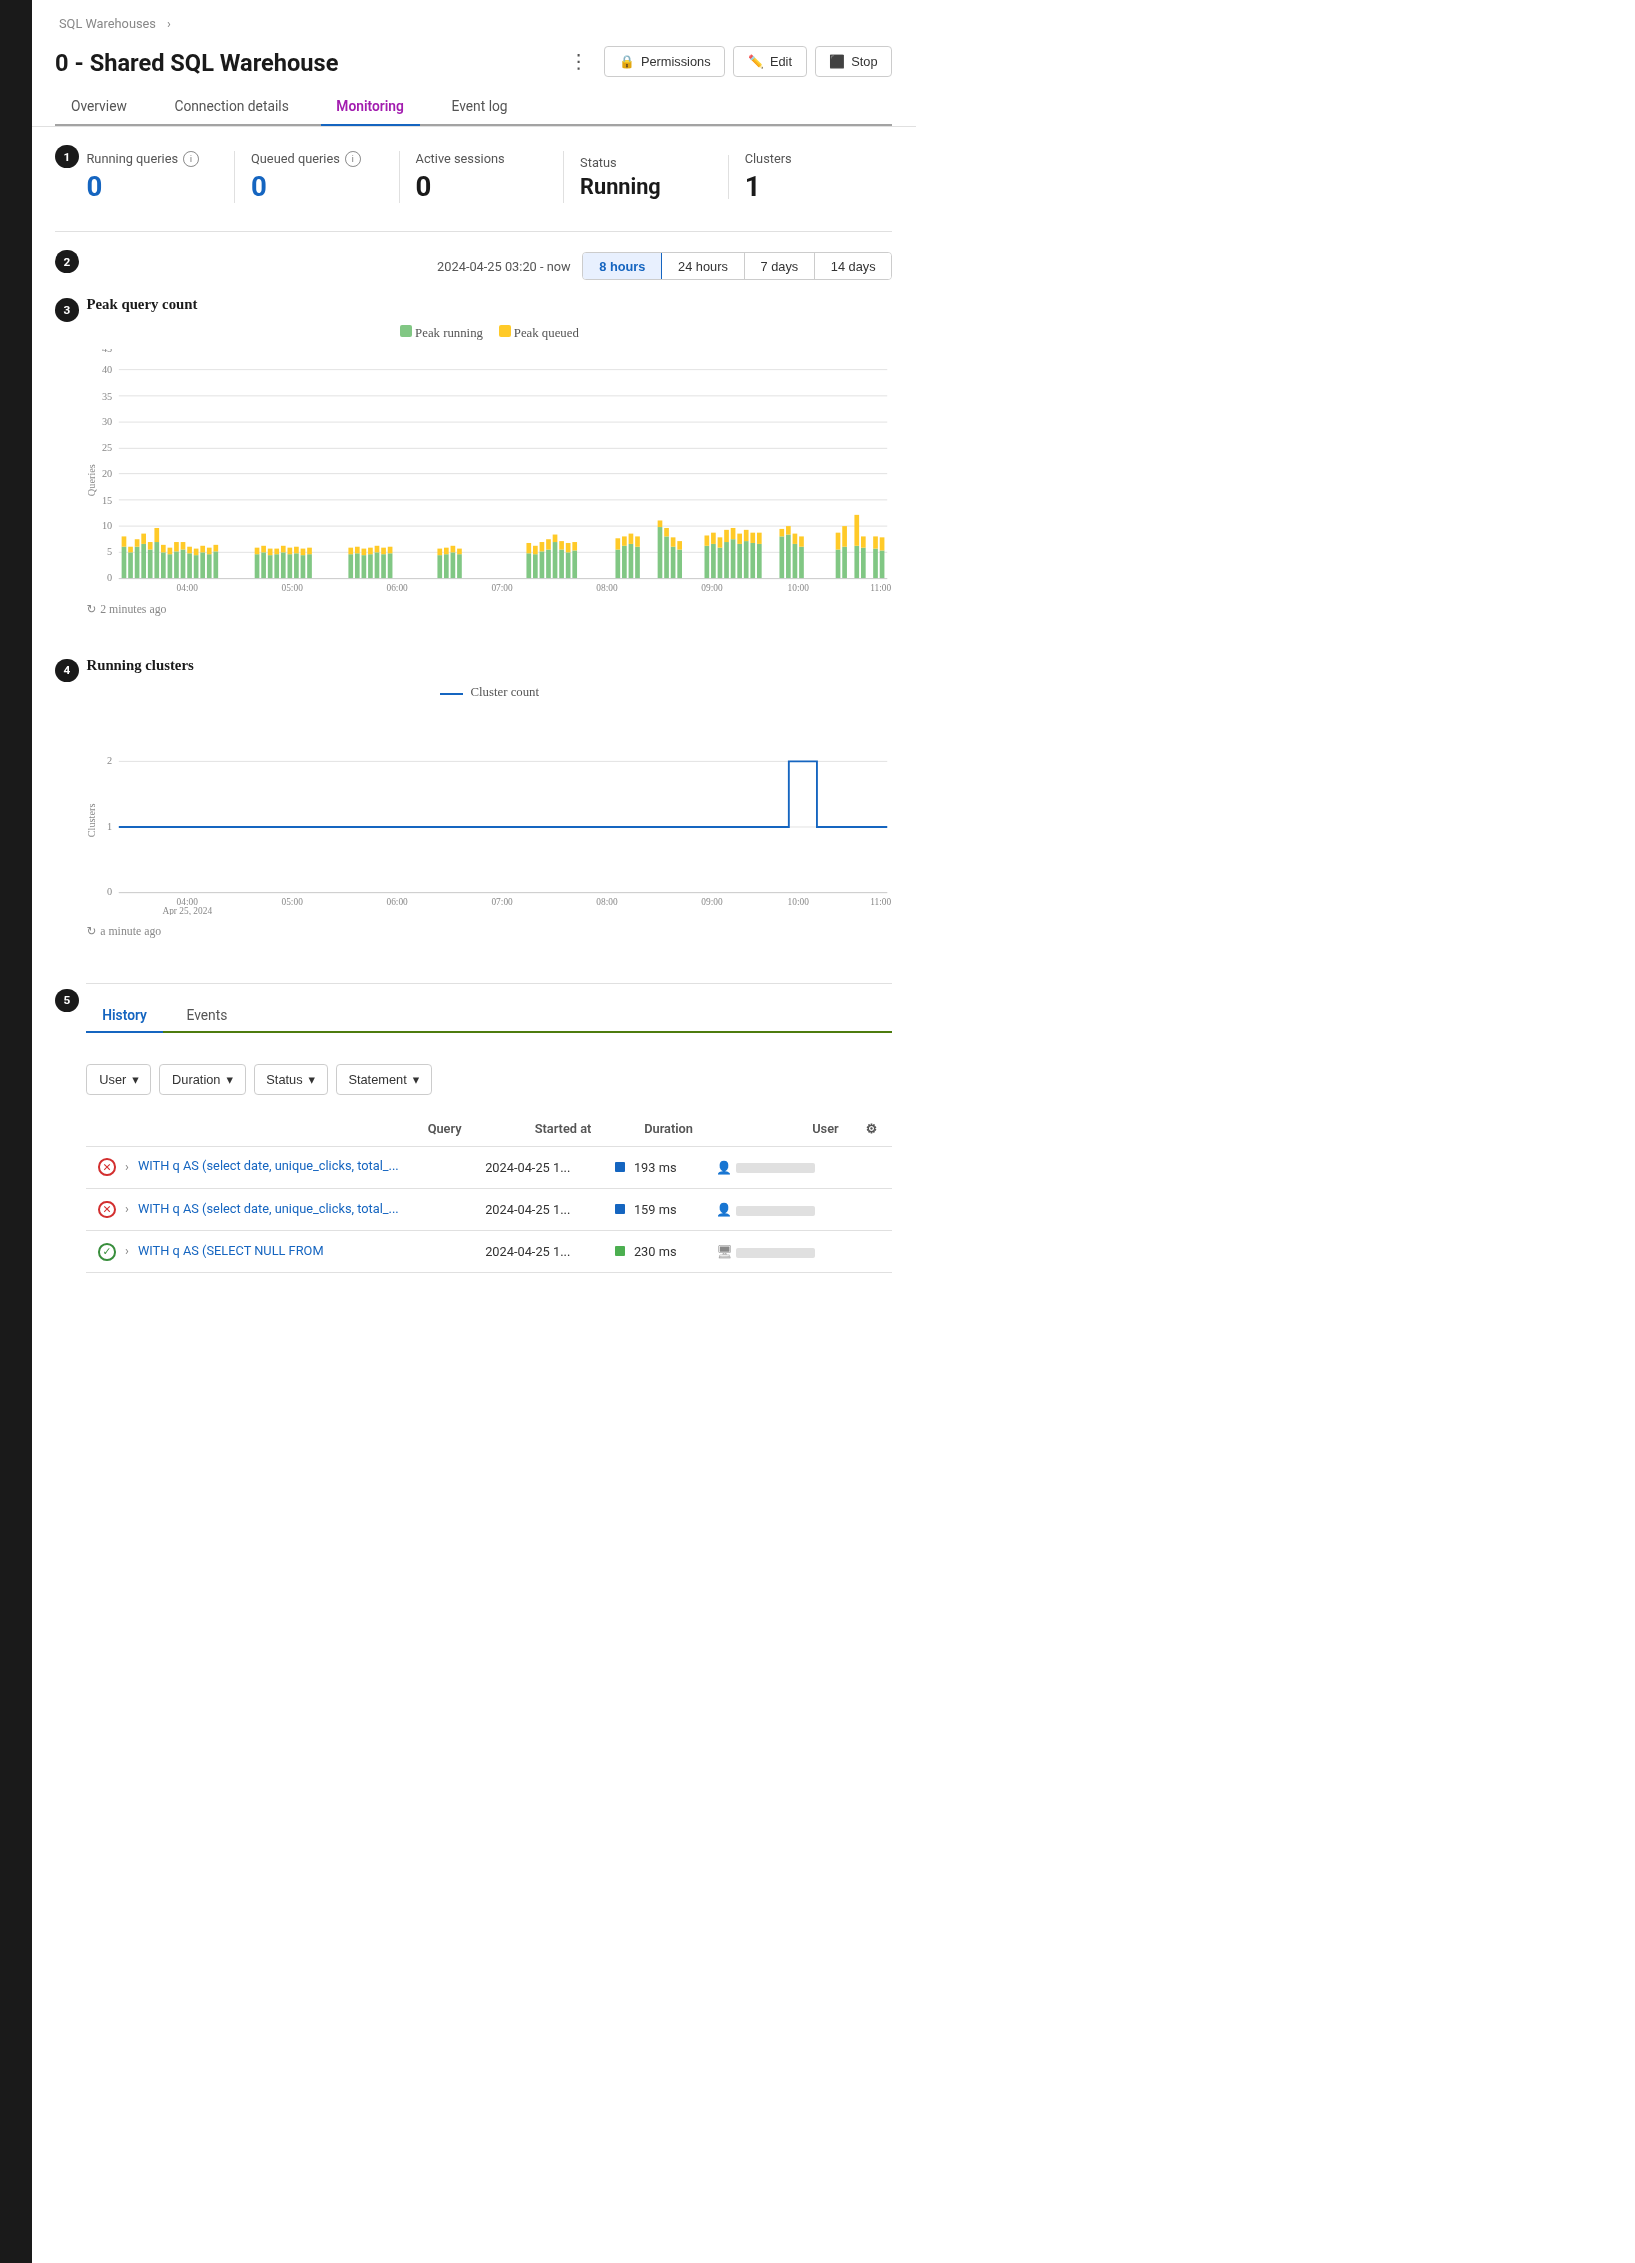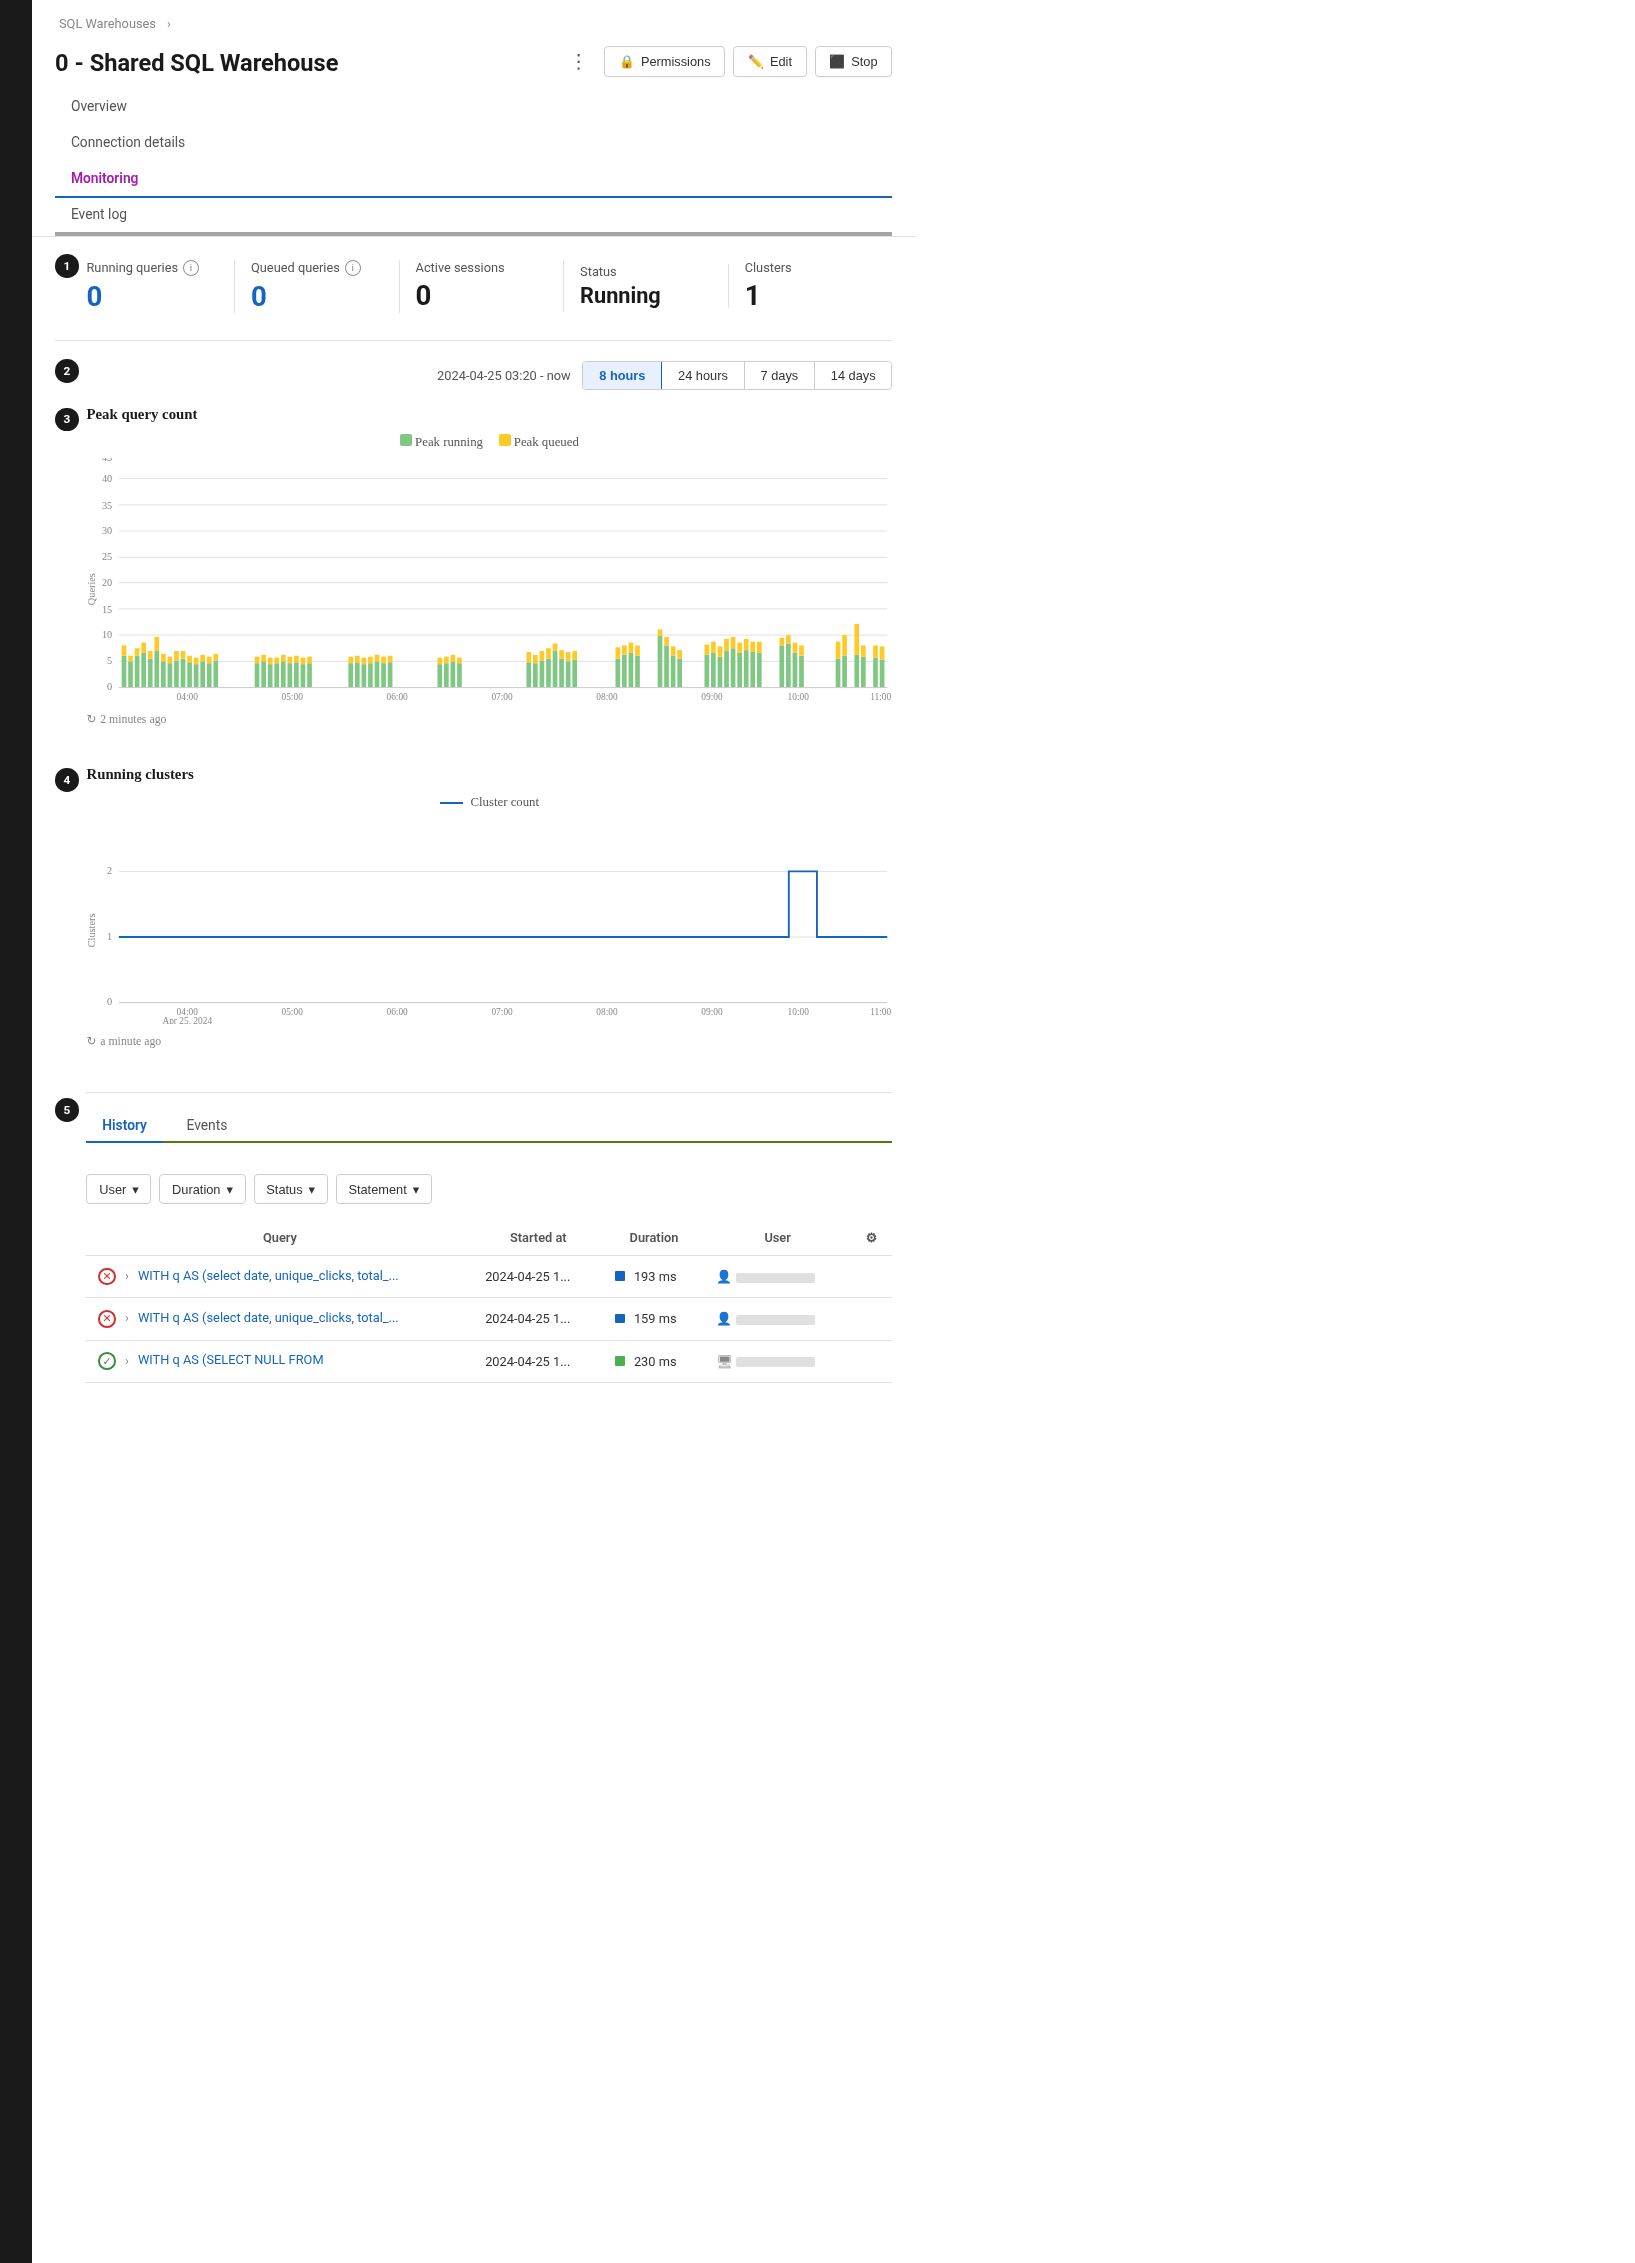--- a/index.html
+++ b/index.html
@@ -16,21 +16,21 @@
     .breadcrumb { color: #1565c0; font-size: 12.8px; margin-bottom: 15px; cursor: pointer; }
     .breadcrumb span { color: #888; margin: 0 3.9px; }
     .title-row { display: flex; align-items: flex-end; justify-content: space-between; margin-bottom: 11.8px; }
     .page-title { font-size: 23.6px; font-weight: 700; color: #1a1a1a; }
     .header-actions { display: flex; align-items: center; gap: 7.9px; }
     .more-btn { background: none; border: none; cursor: pointer; font-size: 19.7px; color: #555; padding: 3.9px 7.9px; border-radius: 3.9px; }
     .action-btn { display: flex; align-items: center; gap: 5.9px; padding: 6.9px 13.8px; border-radius: 3.9px; font-size: 12.8px; cursor: pointer; border: 1px solid #ccc; background: #fff; color: #333; font-weight: 500; }
     .action-btn.stop { background: #fff; }
 
     
-    .tabs { display: flex; gap: 0; border-bottom: 4px solid #a3a3a3; margin-top: 3.9px; flex-direction: column; }
+    .tabs { display: flex; gap: 16px; border-bottom: 2px solid #a3a3a3; margin-top: 3.9px; }
     .tab { padding: 9.9px 15.8px; font-size: 13.8px; color: #555; cursor: pointer; border-bottom: 2px solid transparent; margin-bottom: -2px; }
     .tab.active { color: #a21caf; border-bottom: 2px solid #1565c0; font-weight: 600; }
 
     
     .step-badge { display: inline-flex; align-items: center; justify-content: center; width: 23.6px; height: 23.6px; border-radius: 50%; background: #1a1a1a; color: #fff; font-size: 11.8px; font-weight: 700; margin-right: 3.9px; }
 
     
     .content { padding: 0 23.6px; }
 
     
@@ -69,21 +69,21 @@
     .history-tabs { display: flex; gap: 8px; border-bottom: 2px solid #4d7c0f; margin-bottom: 31px; }
     .history-tab { padding: 7.9px 15.8px; font-size: 13.8px; color: #555; cursor: pointer; border-bottom: 2px solid transparent; margin-bottom: -2px; }
     .history-tab.active { color: #1565c0; border-bottom: 2px solid #1565c0; font-weight: 600; }
 
     
     .filters { display: flex; gap: 7.9px; margin-bottom: 15.8px; }
     .filter-btn { display: flex; align-items: center; gap: 5.9px; padding: 6.9px 11.8px; border-radius: 3.9px; border: 1px solid #ccc; background: #fff; font-size: 12.8px; color: #333; cursor: pointer; }
 
     
     .query-table { width: 100%; border-collapse: collapse; }
-    .query-table th { text-align: center; padding: 9.9px 11.8px; font-size: 12.8px; color: #555; font-weight: 600; border-bottom: 1px solid #e0e0e0; }
+    .query-table th { text-align: right; padding: 9.9px 11.8px; font-size: 12.8px; color: #555; font-weight: 600; border-bottom: 1px solid #e0e0e0; }
     .query-table th:last-child { text-align: center; }
     .query-table td { padding: 11.8px 11.8px; font-size: 12.8px; border-bottom: 1px solid #e0e0e0; color: #333; }
     .query-table td .expand-icon { color: #888; margin-right: 5.9px; }
     .status-icon { width: 17.7px; height: 17.7px; border-radius: 50%; display: inline-flex; align-items: center; justify-content: center; font-size: 10.8px; margin-right: 5.9px; }
     .status-error { border: 2px solid #d32f2f; color: #d32f2f; }
     .status-success { border: 2px solid #388e3c; color: #388e3c; }
     .duration-bar { display: inline-block; width: 9.9px; height: 9.9px; background: #1565c0; border-radius: 1px; margin-right: 5.9px; }
     .duration-bar.green { background: #4caf50; }
     .user-avatar { color: #888; }
     .redacted { display: inline-block; width: 79px; height: 9.9px; background: #e0e0e0; border-radius: 2px; vertical-align: middle; }

